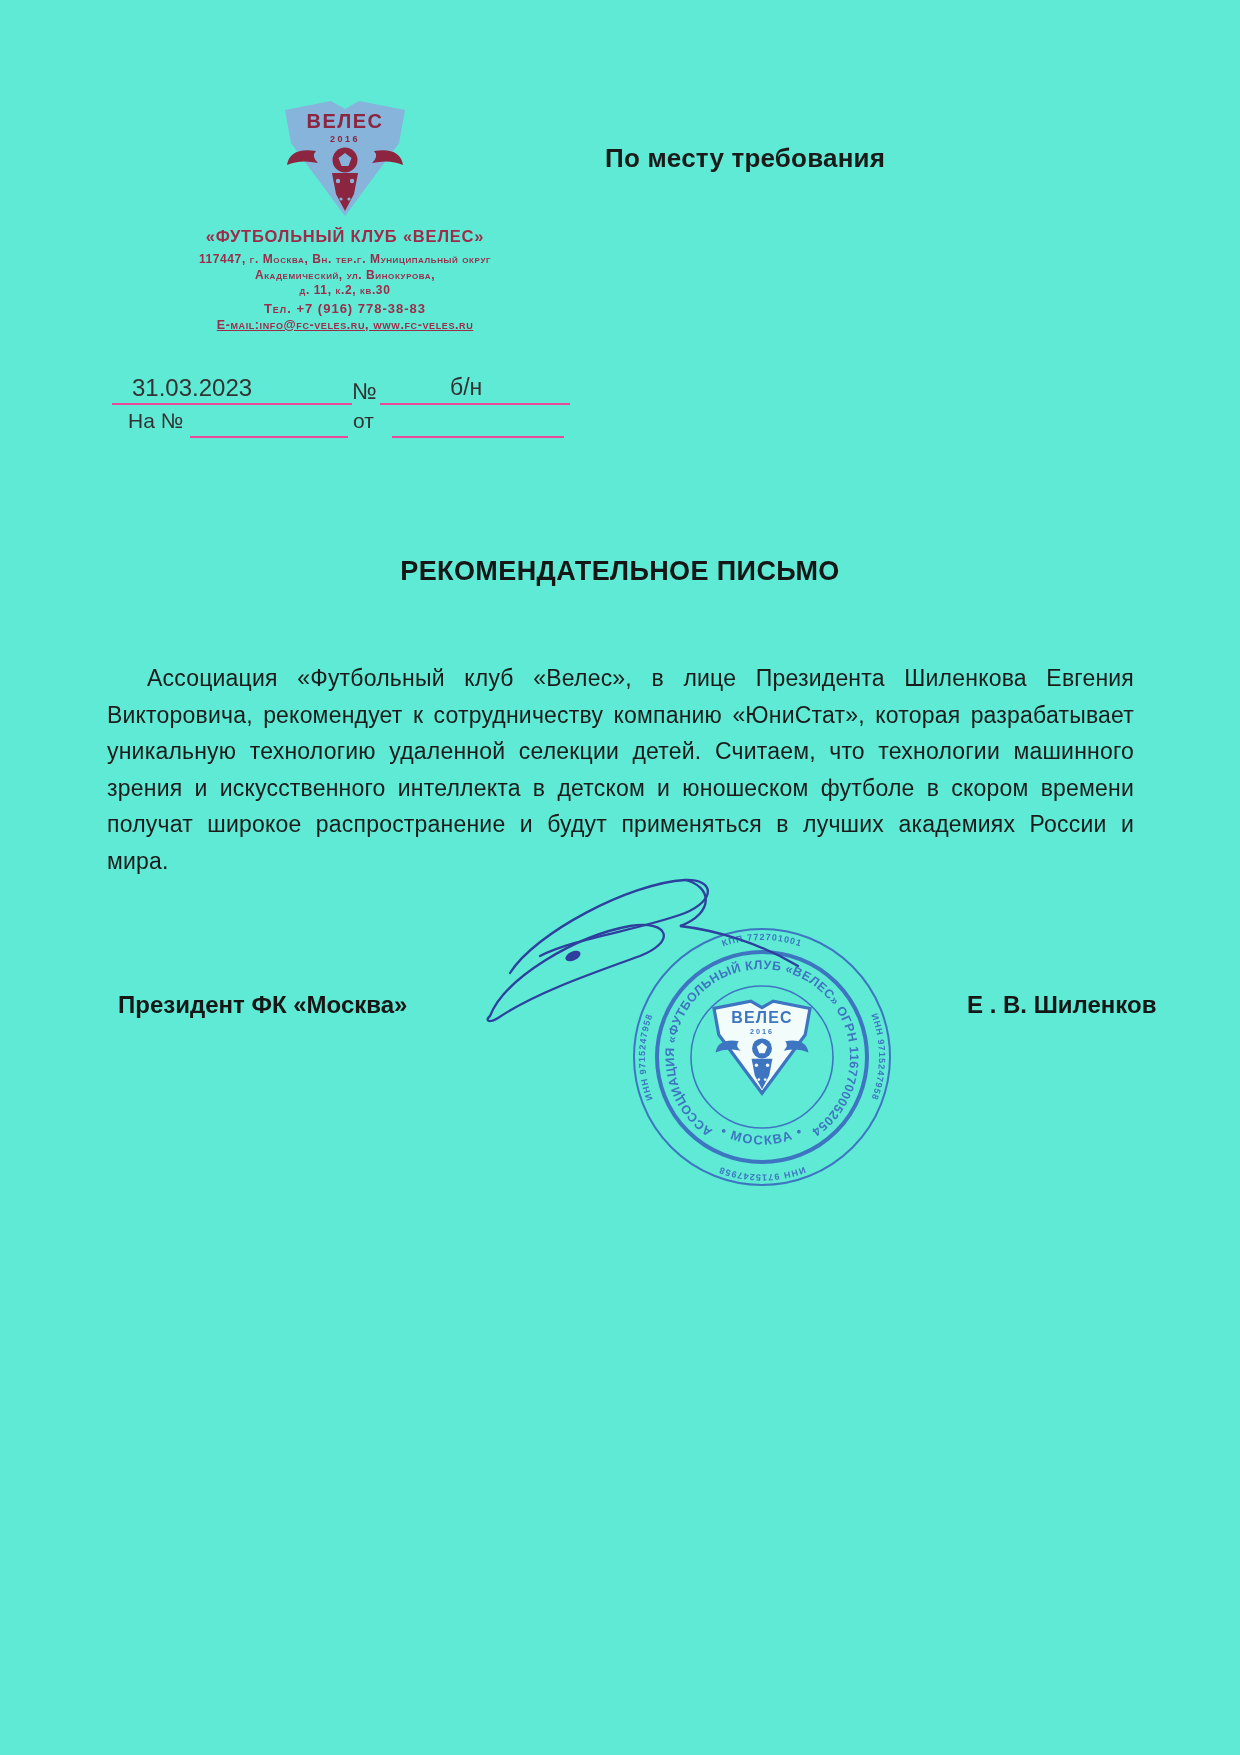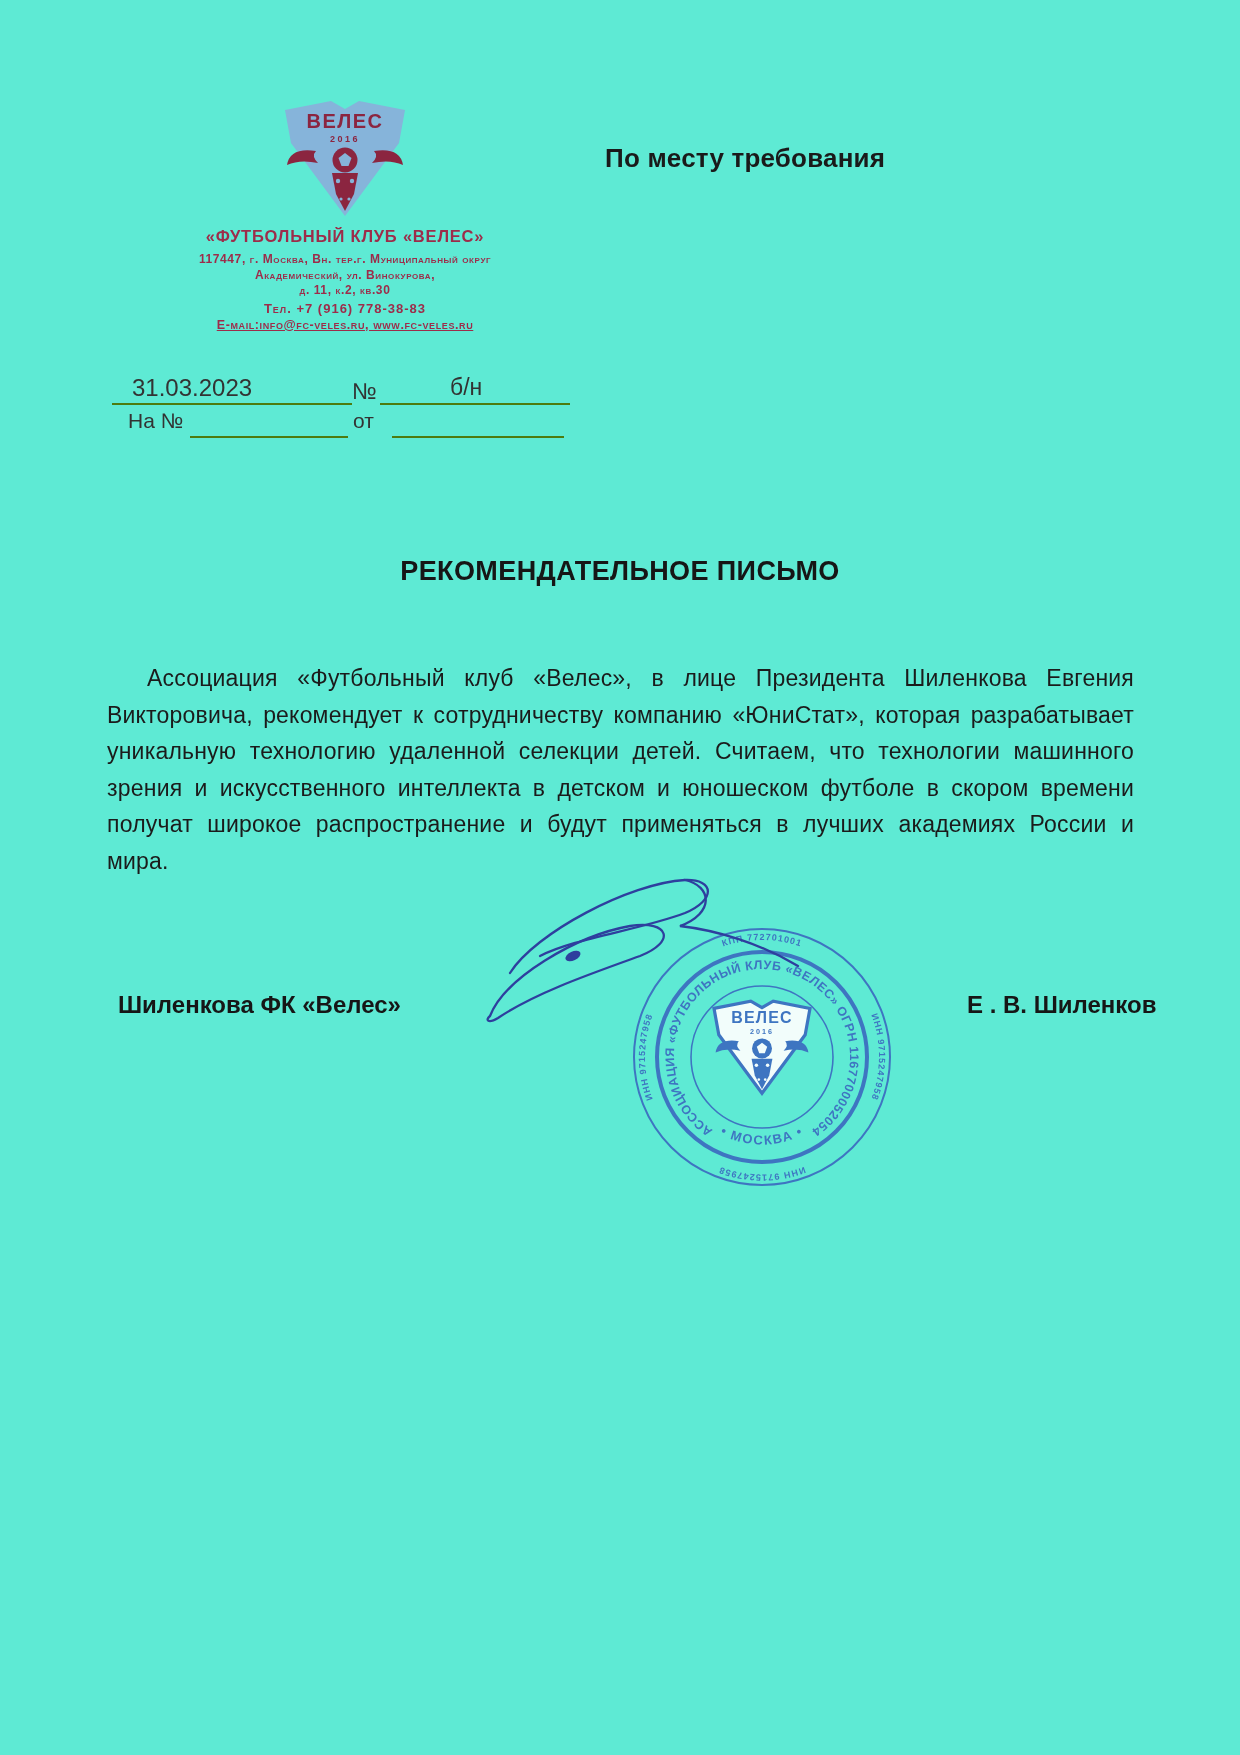--- a/index.html
+++ b/index.html
@@ -15,21 +15,21 @@
   }
   .org1{font-size:17px;font-weight:bold;letter-spacing:2.5px;margin-bottom:4px;}
   .org2{font-size:16.5px;font-weight:bold;letter-spacing:0.8px;margin-bottom:6px;text-align:center;}
   .addr{font-size:12px;font-weight:600;letter-spacing:0.6px;line-height:15.5px;font-variant-caps:small-caps;}
   .phone{font-size:13px;font-weight:bold;letter-spacing:1px;line-height:16px;font-variant-caps:small-caps;margin-top:2px;}
   .email{font-size:12.5px;font-weight:bold;letter-spacing:0.6px;line-height:16px;font-variant-caps:small-caps;text-decoration:underline;}
   
   .recipient{position:absolute;left:605px;top:143px;font-size:26px;font-weight:bold;color:#1a1a1a;letter-spacing:0.2px;}
   
   .ref{position:absolute;color:#333;}
-  .u{border-bottom:2px solid #4d7c0f;}
+  .u{border-bottom:2px solid #ec4899;}
   .ref-date{left:112px;top:374px;width:240px;height:31px;font-size:24px;padding-left:20px;box-sizing:border-box;}
   .ref-no{left:352px;top:378px;font-size:23px;}
   .ref-bn{left:380px;top:374px;width:190px;height:31px;font-size:23px;padding-left:70px;box-sizing:border-box;}
   .ref-na{left:128px;top:409px;font-size:21px;}
   .ref-line1{left:190px;top:409px;width:158px;height:27px;}
   .ref-ot{left:353px;top:409px;font-size:21px;}
   .ref-line2{left:392px;top:409px;width:172px;height:27px;}
   
   .title{
     position:absolute;left:0;top:556px;width:1240px;text-align:center;margin:0;
@@ -89,21 +89,21 @@
   <div class="ref ref-bn u">б/н</div>
   <div class="ref ref-na">На №</div>
   <div class="ref ref-line1 u"></div>
   <div class="ref ref-ot">от</div>
   <div class="ref ref-line2 u"></div>
 
   <h1 class="title">РЕКОМЕНДАТЕЛЬНОЕ ПИСЬМО</h1>
 
   <p class="body-par">Ассоциация «Футбольный клуб «Велес», в лице Президента Шиленкова Евгения Викторовича, рекомендует к сотрудничеству компанию «ЮниСтат», которая разрабатывает уникальную технологию удаленной селекции детей. Считаем, что технологии машинного зрения и искусственного интеллекта в детском и юношеском футболе в скором времени получат широкое распространение и будут применяться в лучших академиях России и мира.</p>
 
-  <div class="sig-pos">Шиленкова ФК «Велес»</div>
+  <div class="sig-pos">Президент ФК «Москва»</div>
   <div class="sig-name">Е . В. Шиленков</div>
 
   <svg class="stamp-svg" viewBox="0 0 330 330">
     <defs>
       <path id="digitsRing" d="M 165,282 A 117,117 0 1 1 165.01,282"></path>
       <path id="digitsBottom" d="M 248,248 A 117,117 0 0 1 82,248"></path>
       <path id="bandRing" d="M 165,253 A 88,88 0 1 1 165.01,253"></path>
       <path id="cityArc" d="M 103,227 A 88,88 0 0 0 227,227"></path>
     </defs>
     <circle class="stamp-stroke" cx="165" cy="165" r="128" stroke-width="2"></circle>

